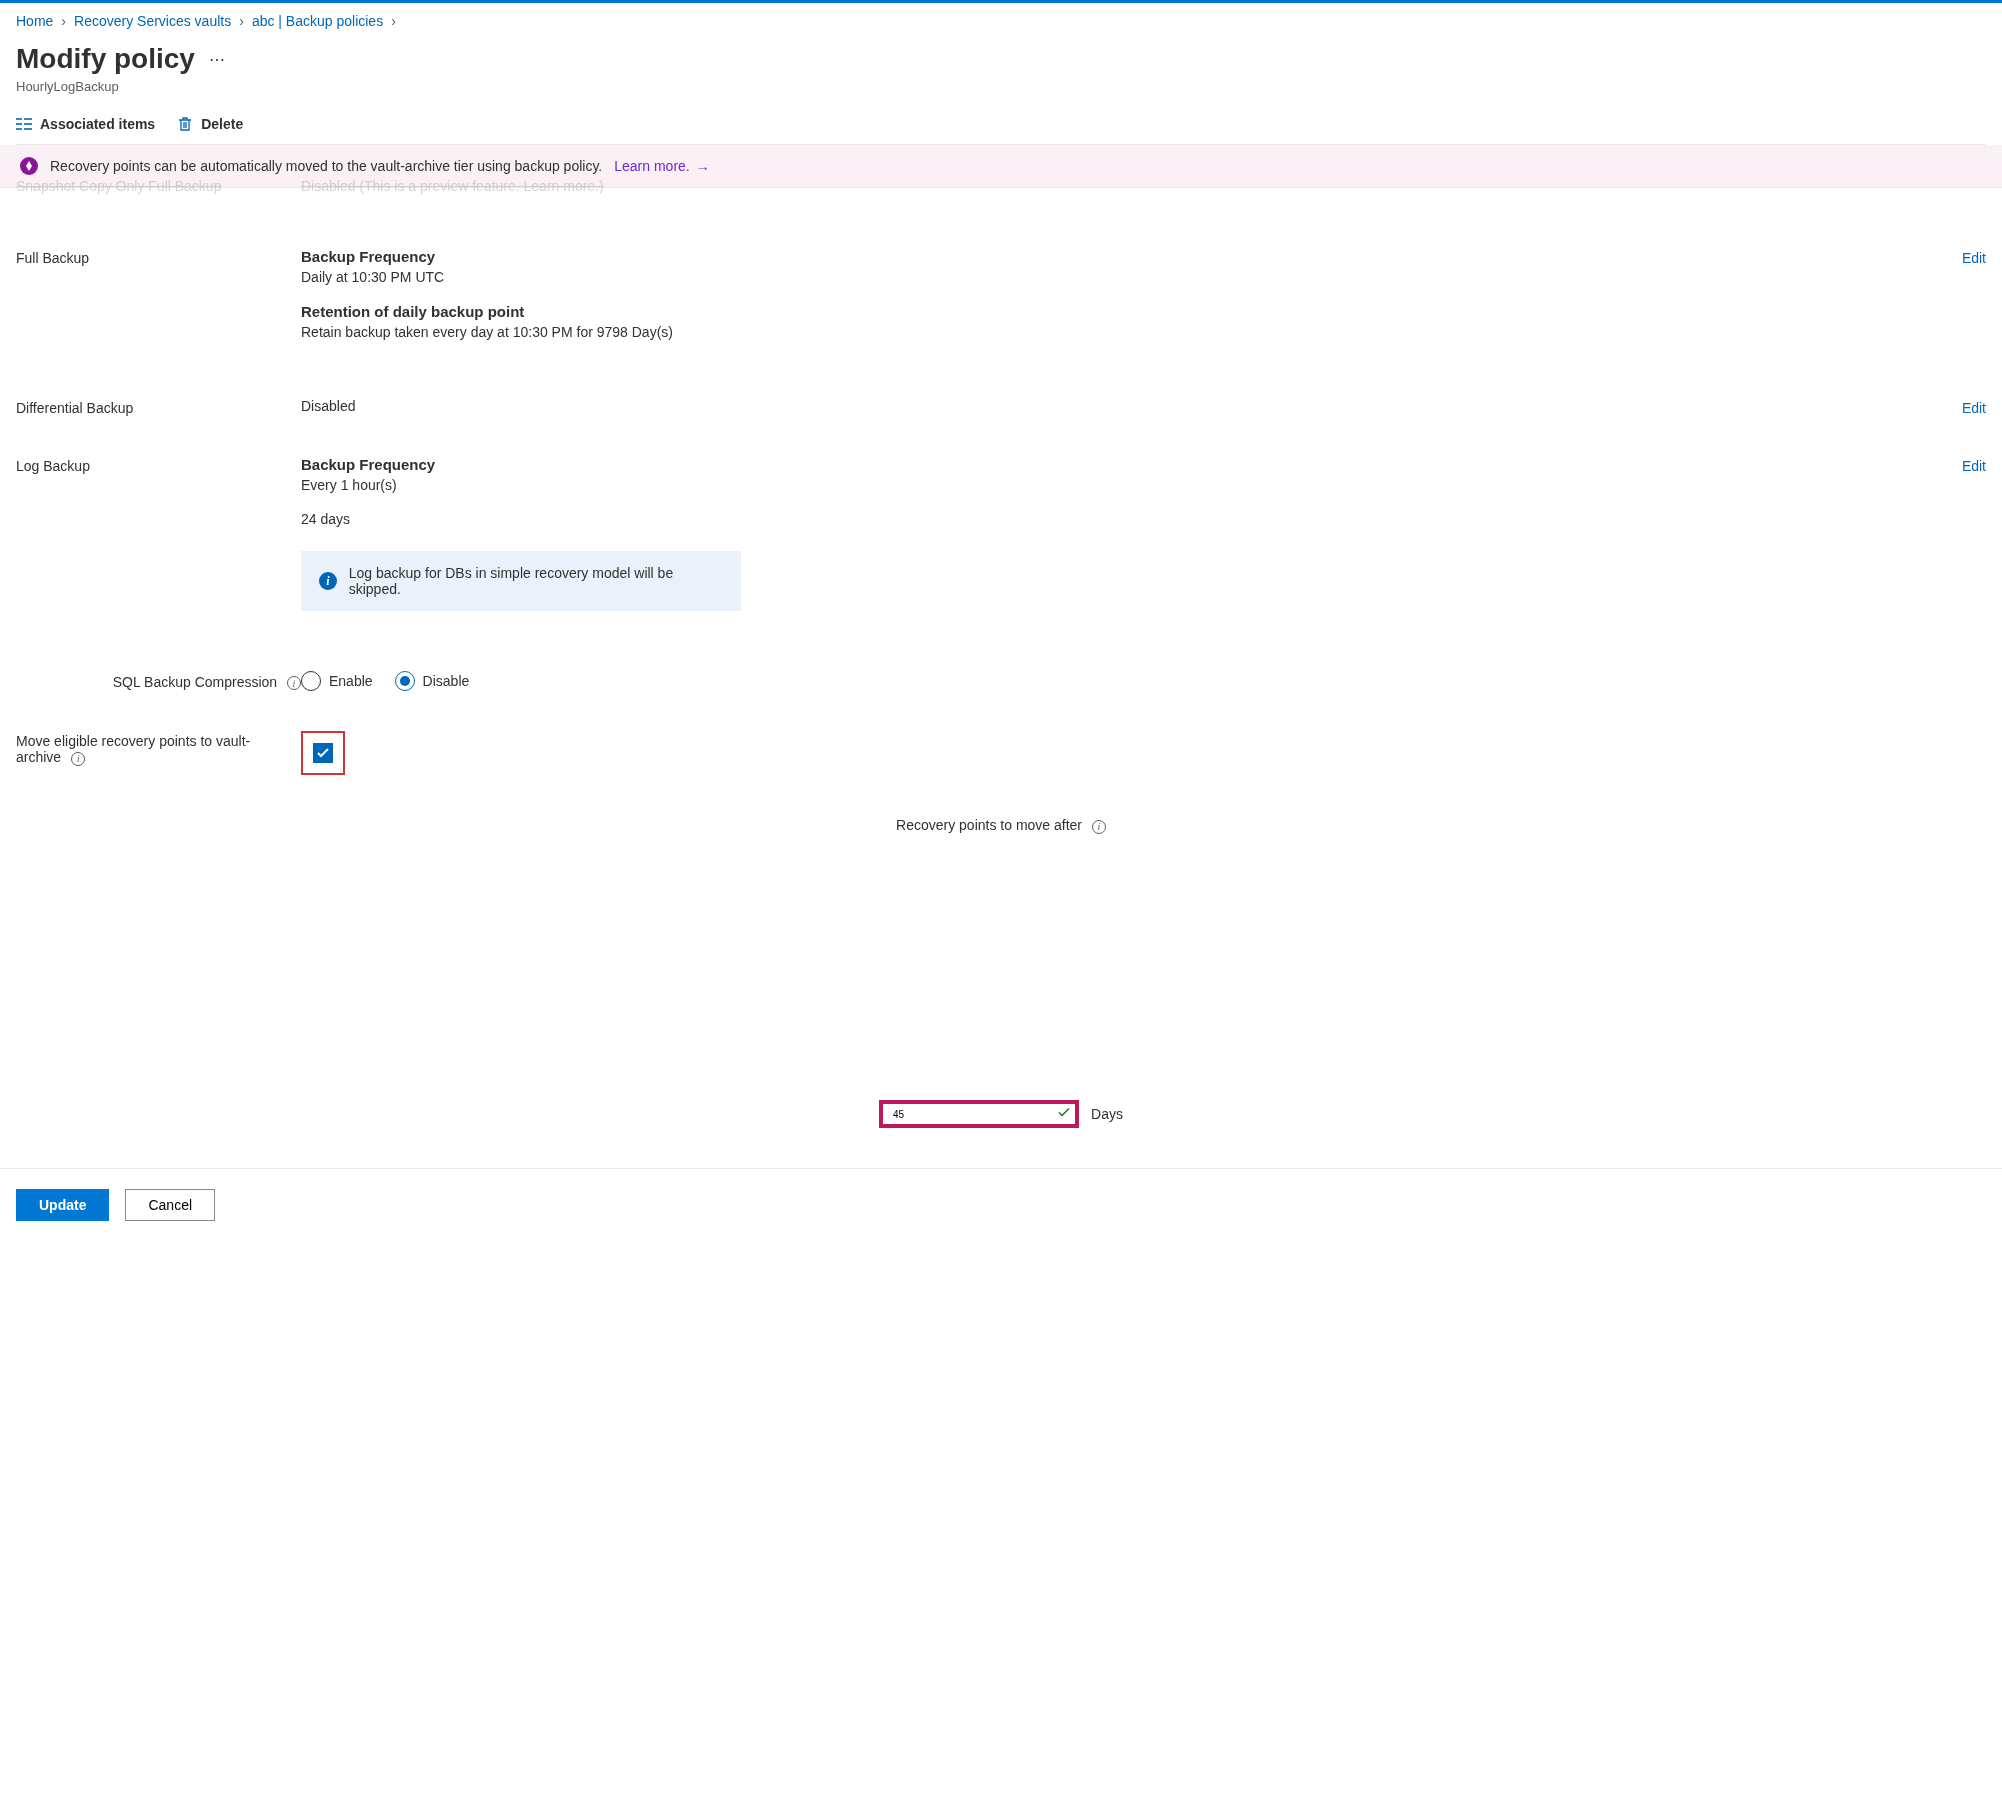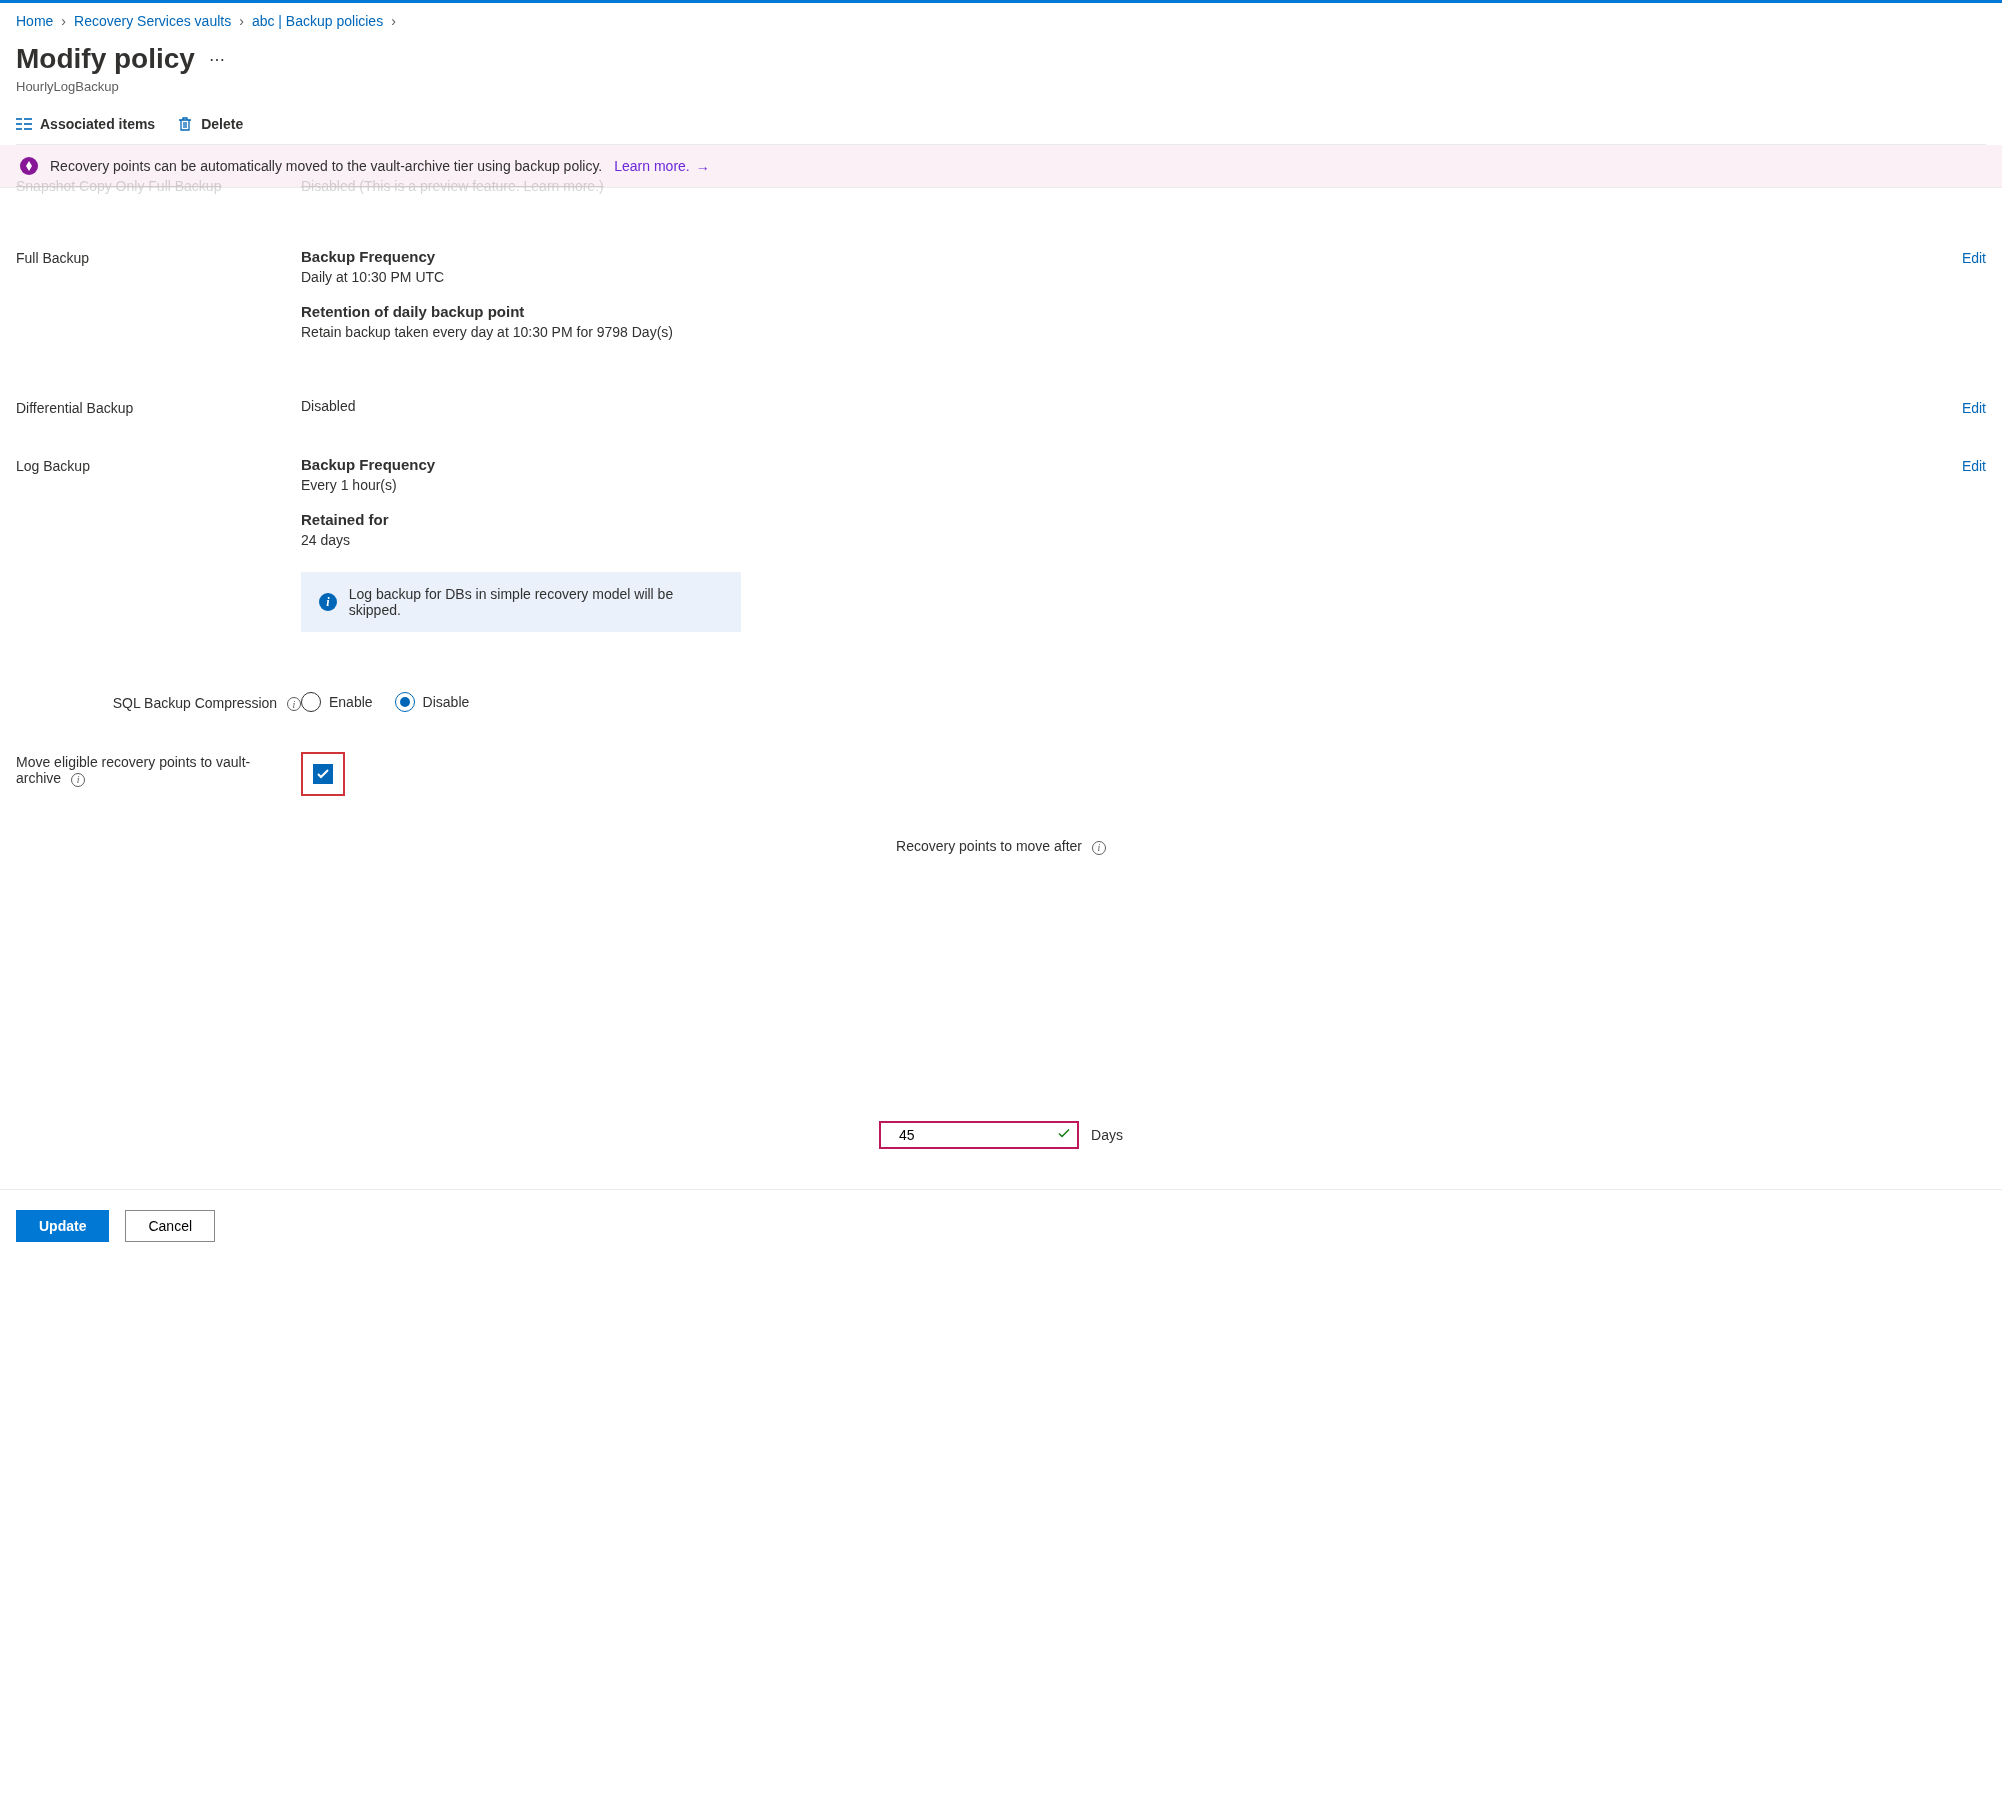--- a/index.html
+++ b/index.html
@@ -37,21 +37,21 @@
   .radio-item { display:flex; align-items:center; gap:8px; cursor:pointer; }
   .radio-outer { width:20px; height:20px; border:1.5px solid #323130; border-radius:50%; display:flex; align-items:center; justify-content:center; }
   .radio-outer.sel { border-color:#0067b8; }
   .radio-inner { width:10px; height:10px; border-radius:50%; background:#0067b8; }
   .help-icon { display:inline-flex; width:14px; height:14px; border:1px solid #605e5c; border-radius:50%; align-items:center; justify-content:center; font-size:10px; font-style:italic; color:#605e5c; margin-left:6px; font-family:Georgia,serif; }
   .checkbox-wrap { width:44px; height:44px; border:2px solid #d13438; display:flex; align-items:center; justify-content:center; }
   .checkbox { width:20px; height:20px; background:#0067b8; display:flex; align-items:center; justify-content:center; }
   .checkbox svg { stroke:#fff; }
   .input-row { display:flex; align-items:center; gap:12px; }
   .num-input { position:relative; width:200px; }
-  .num-input input { width:100%; height:28px; border:2px solid #be185d; padding:2px 28px 2px 18px; font-size:14px; outline:none; }
+  .num-input input { width:100%; height:28px; border:4px solid #be185d; padding:2px 28px 2px 10px; font-size:10px; outline:none; }
   .num-input .valid-icon { position:absolute; right:8px; top:50%; transform:translateY(-50%); }
   .unit { color:#323130; }
   .footer { border-top:1px solid #edebe9; margin:20px -16px 0 -16px; padding:20px 16px 0 16px; display:flex; gap:16px; }
   .btn { height:32px; padding:0 22px; font-size:14px; cursor:pointer; border:1px solid #8a8886; background:#fff; }
   .btn.primary { background:#0078d4; color:#fff; border-color:#0078d4; font-weight:600; }
 </style>
 </head>
 <body>
 
 <div class="page">
@@ -137,21 +137,20 @@
     </div>
 
     <div class="section" style="padding-bottom:60px;">
       <div class="section-label">Log Backup</div>
       <div class="section-body">
         <div class="block">
           <h4>Backup Frequency</h4>
           <p>Every 1 hour(s)</p>
         </div>
         <div class="block">
-          <h4>Retained for</h4>
           <p>24 days</p>
         </div>
         <div class="info-box">
           <div class="info-icon">i</div>
           <span>Log backup for DBs in simple recovery model will be skipped.</span>
         </div>
       </div>
       <div class="edit-link">Edit</div>
     </div>
 

